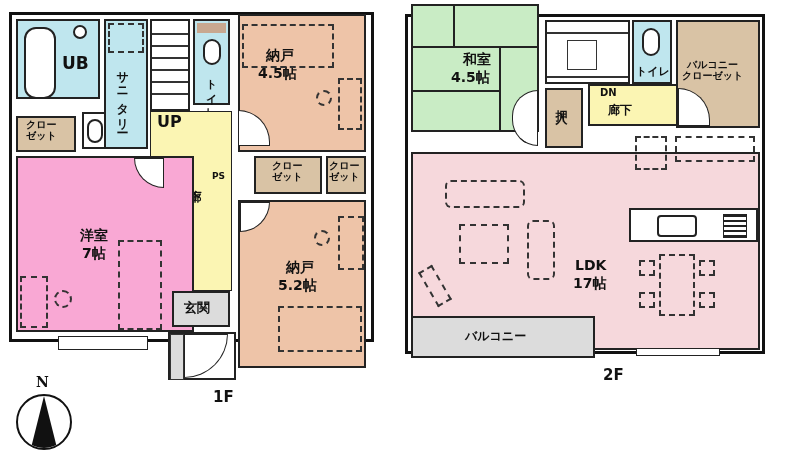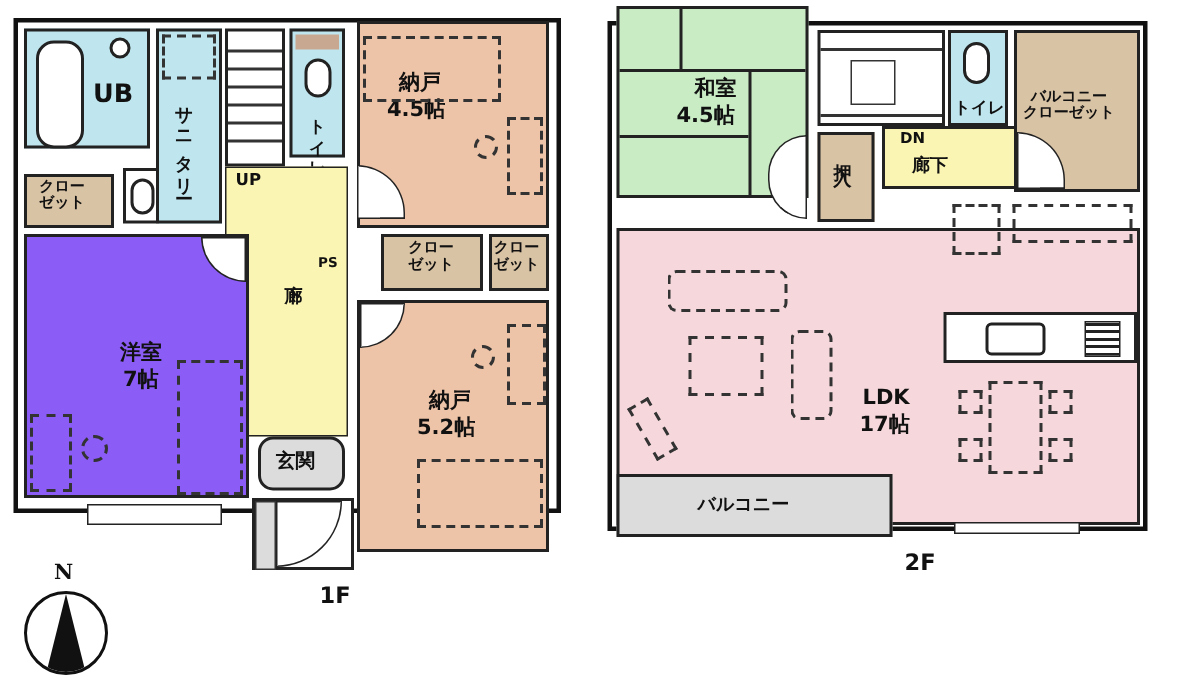--- a/index.html
+++ b/index.html
@@ -51,26 +51,26 @@
     <div class="stair-line" style="top:72px"></div>
   </div>
 
   <div class="room" style="left:193px;top:19px;width:37px;height:86px;background:#bfe6ee;">
     <div class="abs" style="left:2px;top:2px;width:29px;height:10px;background:#c8a890;"></div>
     <div class="abs" style="left:8px;top:18px;width:18px;height:26px;border:2px solid #222;border-radius:9px;background:#fff;"></div>
     <div class="lbl vlbl" style="left:10px;top:50px;font-size:11px;">トイレ</div>
   </div>
 
   <div class="room" style="left:150px;top:111px;width:82px;height:180px;background:#fbf5b3;border-width:1px;">
-    <div class="lbl" style="left:6px;top:2px;font-size:11px;">UP</div>
+    <div class="lbl" style="left:6px;top:2px;font-size:16px;">UP</div>
     <div class="lbl vlbl" style="left:38px;top:68px;font-size:12px;">廊下</div>
   </div>
   <div class="lbl" style="left:212px;top:172px;font-size:9px;">PS</div>
 
-  <div class="room" style="left:16px;top:156px;width:150px;height:176px;background:#8b5cf6;">
+  <div class="room" style="left:16px;top:156px;width:178px;height:176px;background:#f9a8d4;">
     <div class="lbl" style="left:62px;top:70px;font-size:14px;">洋室</div>
     <div class="lbl" style="left:64px;top:88px;font-size:14px;">7帖</div>
     <div class="dash" style="left:100px;top:82px;width:44px;height:90px;"></div>
     <div class="dash" style="left:2px;top:118px;width:28px;height:52px;"></div>
     <div class="dash" style="left:36px;top:132px;width:18px;height:18px;border-radius:50%;"></div>
   </div>
   <div class="door" style="left:134px;top:158px;width:30px;height:30px;border-radius:0 0 0 30px;"></div>
 
   <div class="room" style="left:238px;top:14px;width:128px;height:138px;background:#eec4a8;">
     <div class="lbl" style="left:26px;top:32px;font-size:14px;">納戸</div>
@@ -92,21 +92,21 @@
 
   <div class="room" style="left:238px;top:200px;width:128px;height:168px;background:#eec4a8;">
     <div class="lbl" style="left:46px;top:58px;font-size:14px;">納戸</div>
     <div class="lbl" style="left:38px;top:76px;font-size:14px;">5.2帖</div>
     <div class="dash" style="left:38px;top:104px;width:84px;height:46px;"></div>
     <div class="dash" style="left:98px;top:14px;width:26px;height:54px;"></div>
     <div class="dash" style="left:74px;top:28px;width:16px;height:16px;border-radius:50%;"></div>
   </div>
   <div class="door" style="left:240px;top:202px;width:30px;height:30px;border-radius:0 0 30px 0;"></div>
 
-  <div class="room" style="left:172px;top:291px;width:58px;height:36px;background:#dcdcdc;border-radius:10px;">
+  <div class="room" style="left:172px;top:291px;width:58px;height:36px;background:#dcdcdc;">
     <div class="lbl" style="left:10px;top:8px;font-size:13px;">玄関</div>
   </div>
   <div class="room" style="left:168px;top:332px;width:68px;height:48px;background:#fff;">
     <div class="tile" style="left:0;top:0;width:14px;height:46px;"></div>
     <div class="door" style="left:14px;top:0;width:44px;height:44px;border-radius:0 0 44px 0;"></div>
   </div>
 
   <div class="win" style="left:58px;top:336px;width:90px;height:14px;"></div>
 
   <div class="floor-label" style="left:213px;top:388px;">1F</div>

